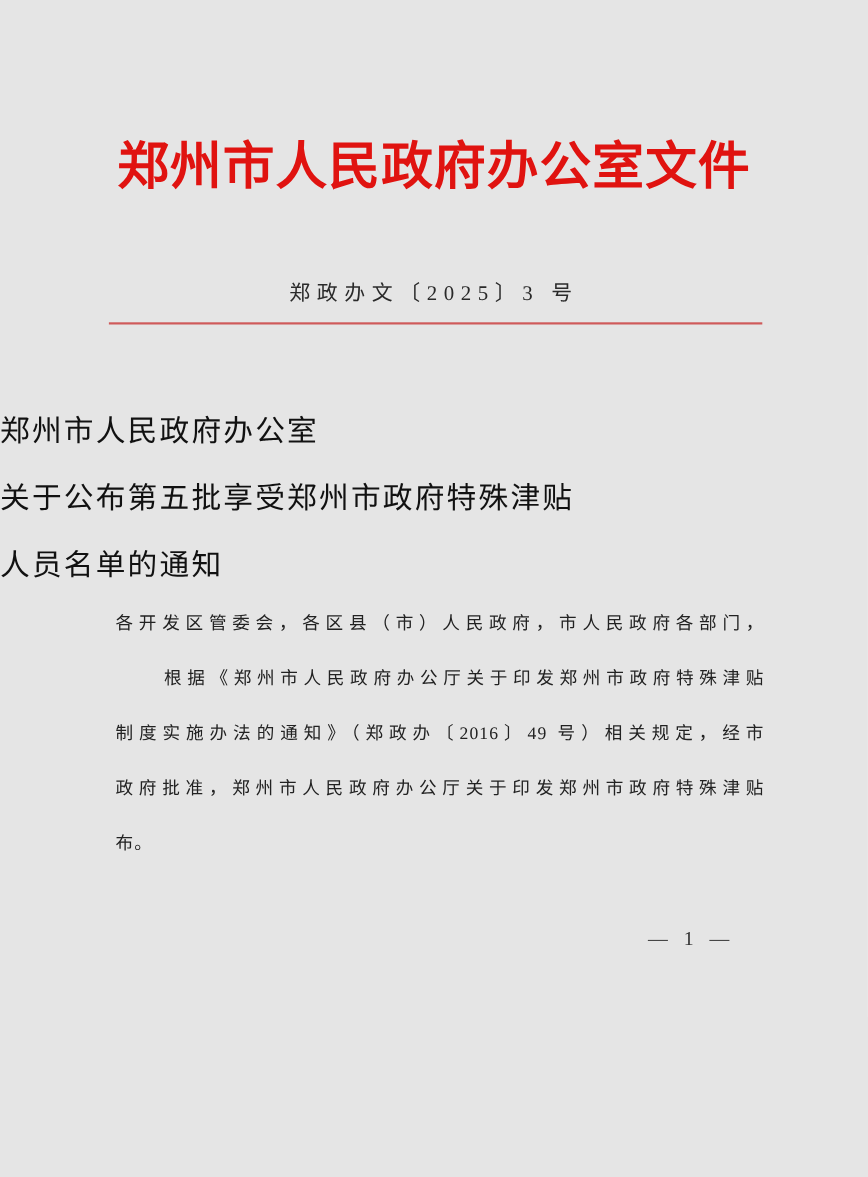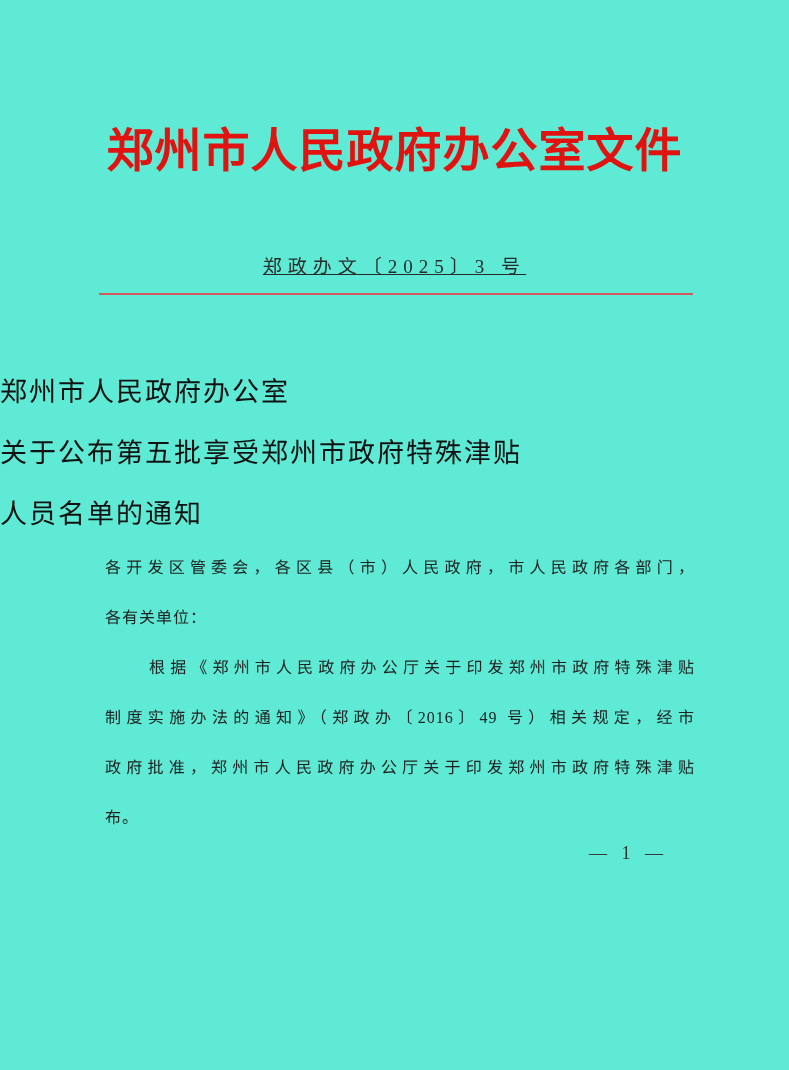--- a/index.html
+++ b/index.html
@@ -5,21 +5,21 @@
   html, body {
     margin: 0;
     padding: 0;
     background: #ffffff;
   }
   .page {
     position: relative;
     width: 789px;
     height: 1070px;
     margin: 0 auto;
-    background: #5eead4;
+    background: #e5e5e5;
     overflow: hidden;
     font-family: "Liberation Serif", "DejaVu Serif", serif;
     color: #1f1f1f;
   }
   .red-header {
     position: absolute;
     top: 112px;
     left: 0;
     width: 100%;
     text-align: center;
@@ -32,21 +32,20 @@
   .doc-number {
     position: absolute;
     top: 251px;
     left: 0;
     width: 100%;
     text-align: center;
     font-size: 19px;
     letter-spacing: 6px;
     color: #2a2a2a;
     white-space: nowrap;
-    text-decoration: underline;
   }
   .red-divider {
     position: absolute;
     top: 293px;
     left: 99px;
     width: 594px;
     height: 2px;
     background: #cf5a5a;
   }
   .doc-title {
@@ -108,21 +107,20 @@
   <div class="red-divider"></div>
 
   <div class="doc-title">
     <div class="title-line">郑州市人民政府办公室</div>
     <div class="title-line">关于公布第五批享受郑州市政府特殊津贴</div>
     <div class="title-line">人员名单的通知</div>
   </div>
 
   <div class="body-block">
     <div class="body-line">各开发区管委会，各区县（市）人民政府，市人民政府各部门，</div>
-    <div class="body-line flush">各有关单位：</div>
     <div class="body-line indent">根据《郑州市人民政府办公厅关于印发郑州市政府特殊津贴</div>
     <div class="body-line">制度实施办法的通知》（郑政办〔2016〕49 号）相关规定，经市</div>
     <div class="body-line">政府批准，郑州市人民政府办公厅关于印发郑州市政府特殊津贴</div>
     <div class="body-line flush">布。</div>
   </div>
 
   <div class="page-number">— 1 —</div>
 
 </div>
 

